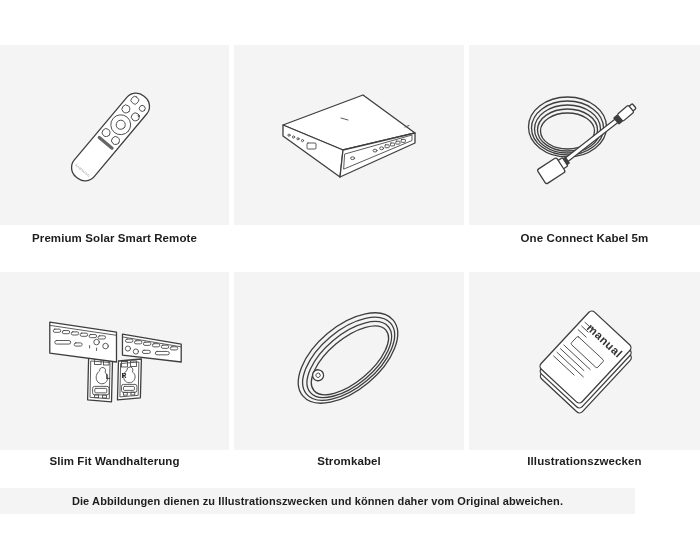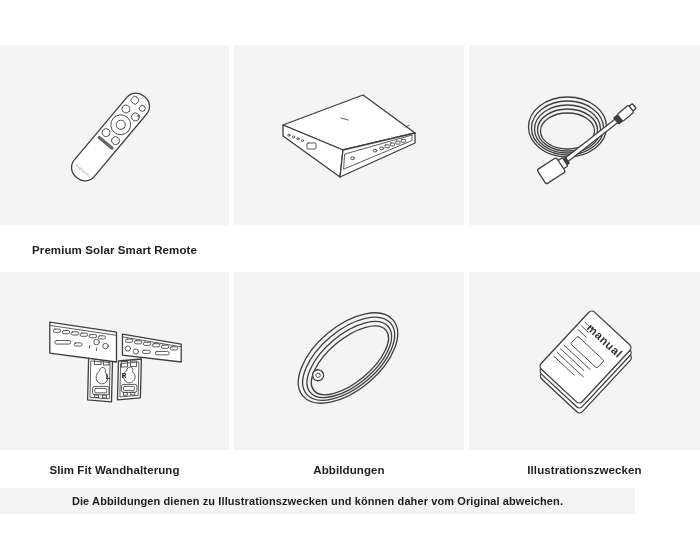--- a/index.html
+++ b/index.html
@@ -18,22 +18,22 @@
   .row2 .card{height:178px;}
   .card svg{display:block;width:100%;height:100%;}
   .caption{
     text-align:center;
     font-size:11.5px;
     font-weight:bold;
     color:#1d1d1d;
     letter-spacing:.1px;
     line-height:13px;
   }
-  .row1 .caption{margin-top:19px;}
-  .row2 .caption{margin-top:14px;}
+  .row1 .caption{margin-top:7px;}
+  .row2 .caption{margin-top:5px;}
   .footer{
     height:26px;width:635px;
     background:#f4f4f4;
     display:flex;align-items:center;justify-content:center;
   }
   .footer span{
     font-size:11px;font-weight:bold;color:#1d1d1d;letter-spacing:.1px;
   }
   svg text{font-family:"Liberation Sans",sans-serif;}
   .ln{stroke:#3e3e3e;stroke-width:1.3;fill:none;stroke-linecap:round;stroke-linejoin:round;}
@@ -117,20 +117,21 @@
             <rect class="lnf" x="9" y="-5" width="6" height="10" rx="1"></rect>
             <rect class="lnf" x="-13" y="-8.5" width="23" height="17" rx="2"></rect>
           </g>
           <g transform="translate(154,70) rotate(50)">
             <rect class="dark" x="-4.5" y="4" width="9" height="6" rx="1"></rect>
             <rect class="lnf" x="-3" y="-14" width="6" height="5.5" rx="1"></rect>
             <rect class="lnf" x="-4.5" y="-10" width="9" height="14.5" rx="1.5"></rect>
           </g>
         </svg>
       </div>
+      <figcaption class="caption">One Connect Kabel 5m</figcaption>
     </figure>
 
     <figure class="cell row2">
       <div class="card">
         <svg viewBox="0 0 230 178" aria-hidden="true">
 
           <g>
             <polygon class="lnf" points="89,86 113,88 112,130 88,128"></polygon>
             <polygon class="thin" points="91.5,89 110.5,90.5 109.8,127 90.8,125.5" fill="none"></polygon>
             <rect class="thin" x="95" y="86.5" width="6.5" height="6"></rect>
@@ -198,21 +199,21 @@
           <g transform="translate(114,86) rotate(-40)">
             <ellipse class="ln" cx="0" cy="0" rx="59" ry="32"></ellipse>
             <ellipse class="ln" cx="0" cy="1" rx="55" ry="28.5"></ellipse>
             <ellipse class="ln" cx="0" cy="2" rx="51" ry="25"></ellipse>
             <ellipse class="ln" cx="0" cy="3" rx="47" ry="21.5"></ellipse>
             <circle class="lnf" cx="-34" cy="-6" r="5.5"></circle>
             <circle class="thin" cx="-34" cy="-6" r="2.2"></circle>
           </g>
         </svg>
       </div>
-      <figcaption class="caption">Abbildungen</figcaption>
+      <figcaption class="caption">Stromkabel</figcaption>
     </figure>
 
     <figure class="cell row2">
       <div class="card">
         <svg viewBox="0 0 230 178" aria-hidden="true">
           <g transform="translate(116,85) rotate(43)">
             <rect class="lnf" x="-21" y="-32" width="56" height="78" rx="4"></rect>
             <rect class="lnf" x="-24.5" y="-35.5" width="56" height="78" rx="4"></rect>
             <rect class="lnf" x="-28" y="-39" width="56" height="78" rx="4"></rect>
             <text x="3" y="-21" font-size="11.5" font-weight="bold" fill="#333333" text-anchor="middle" letter-spacing="0.6">manual</text>

